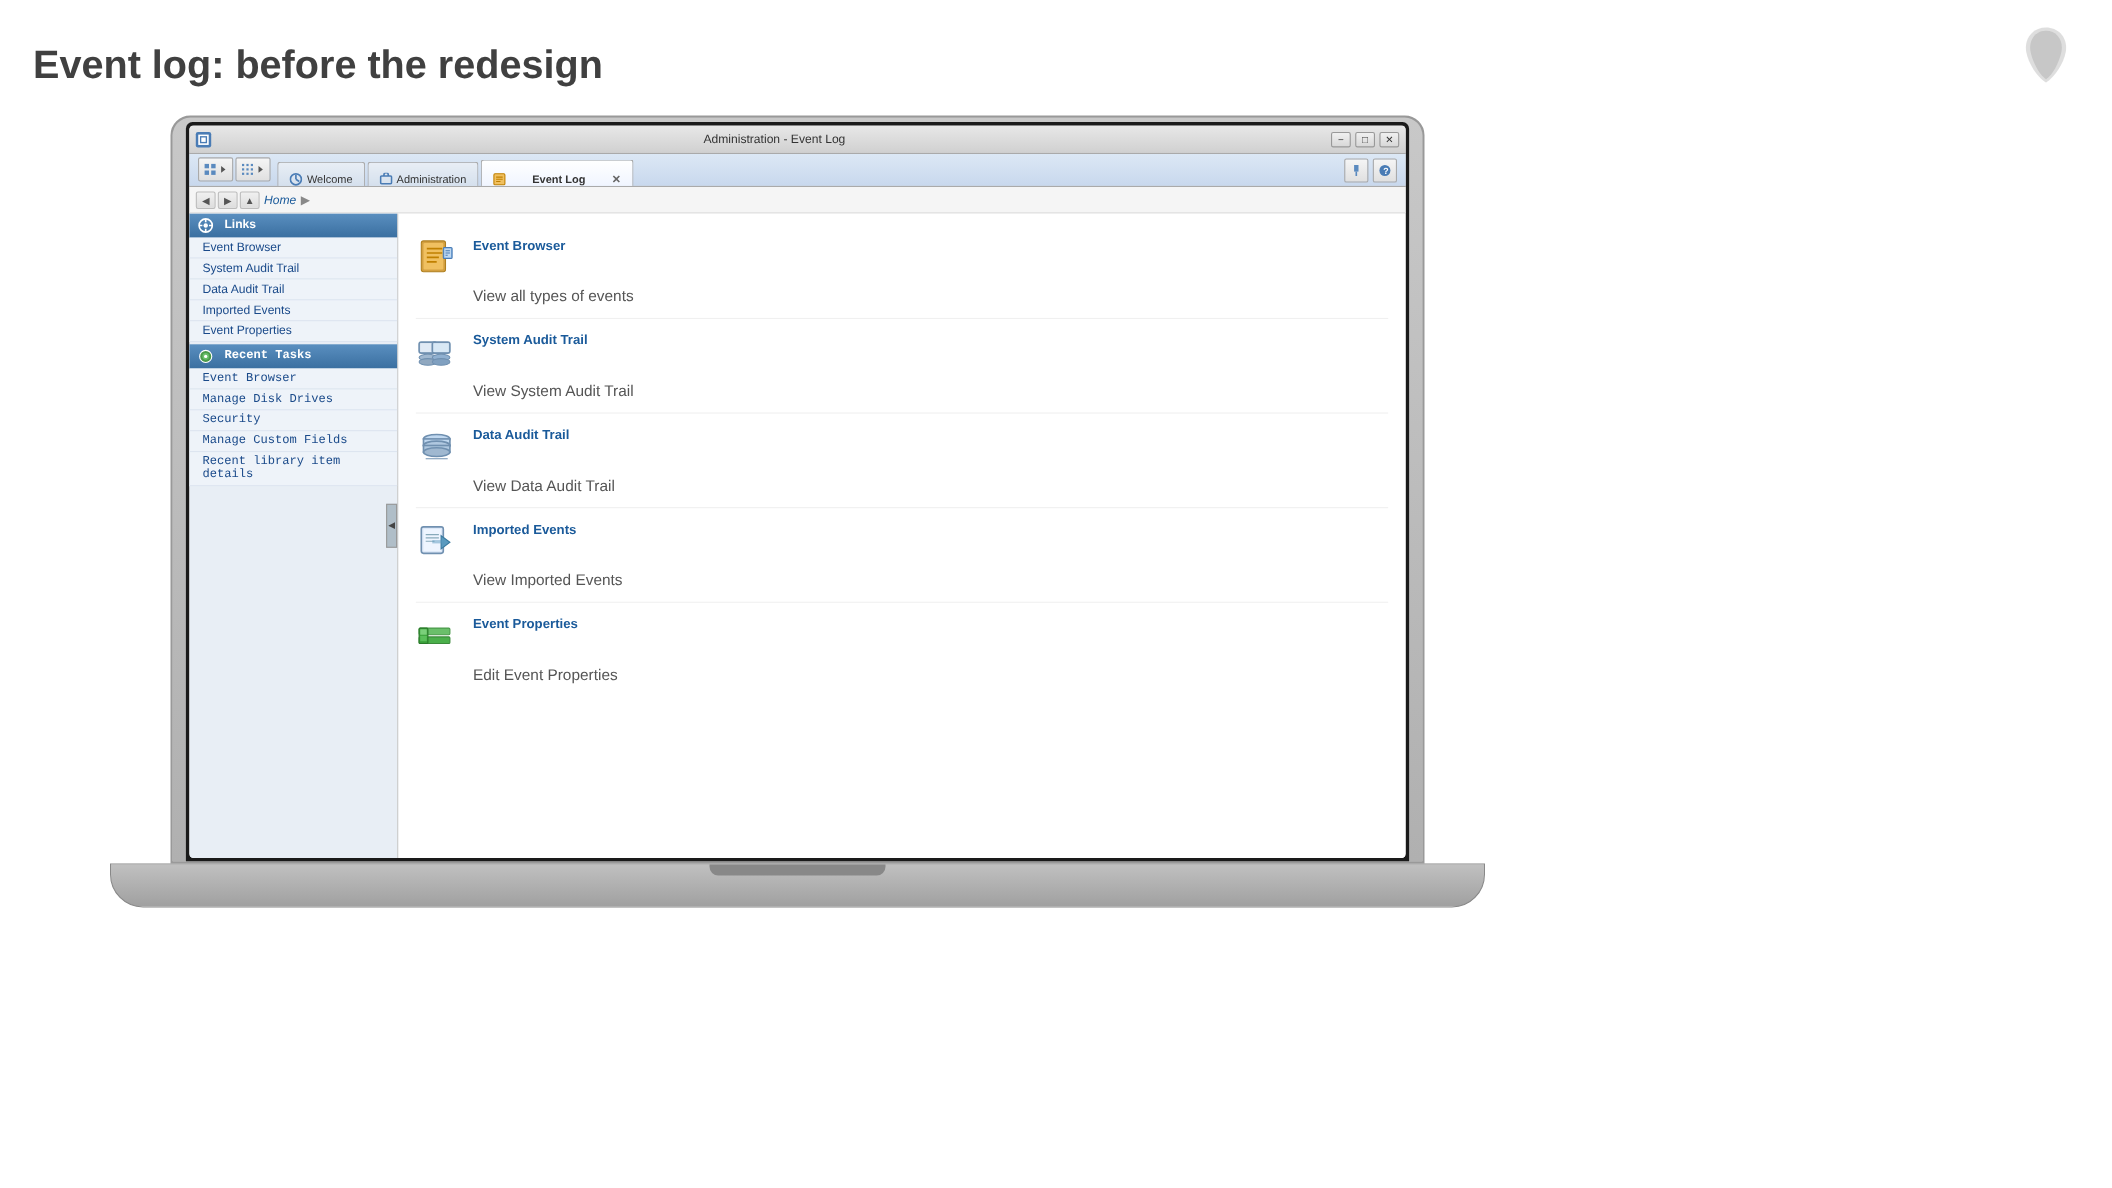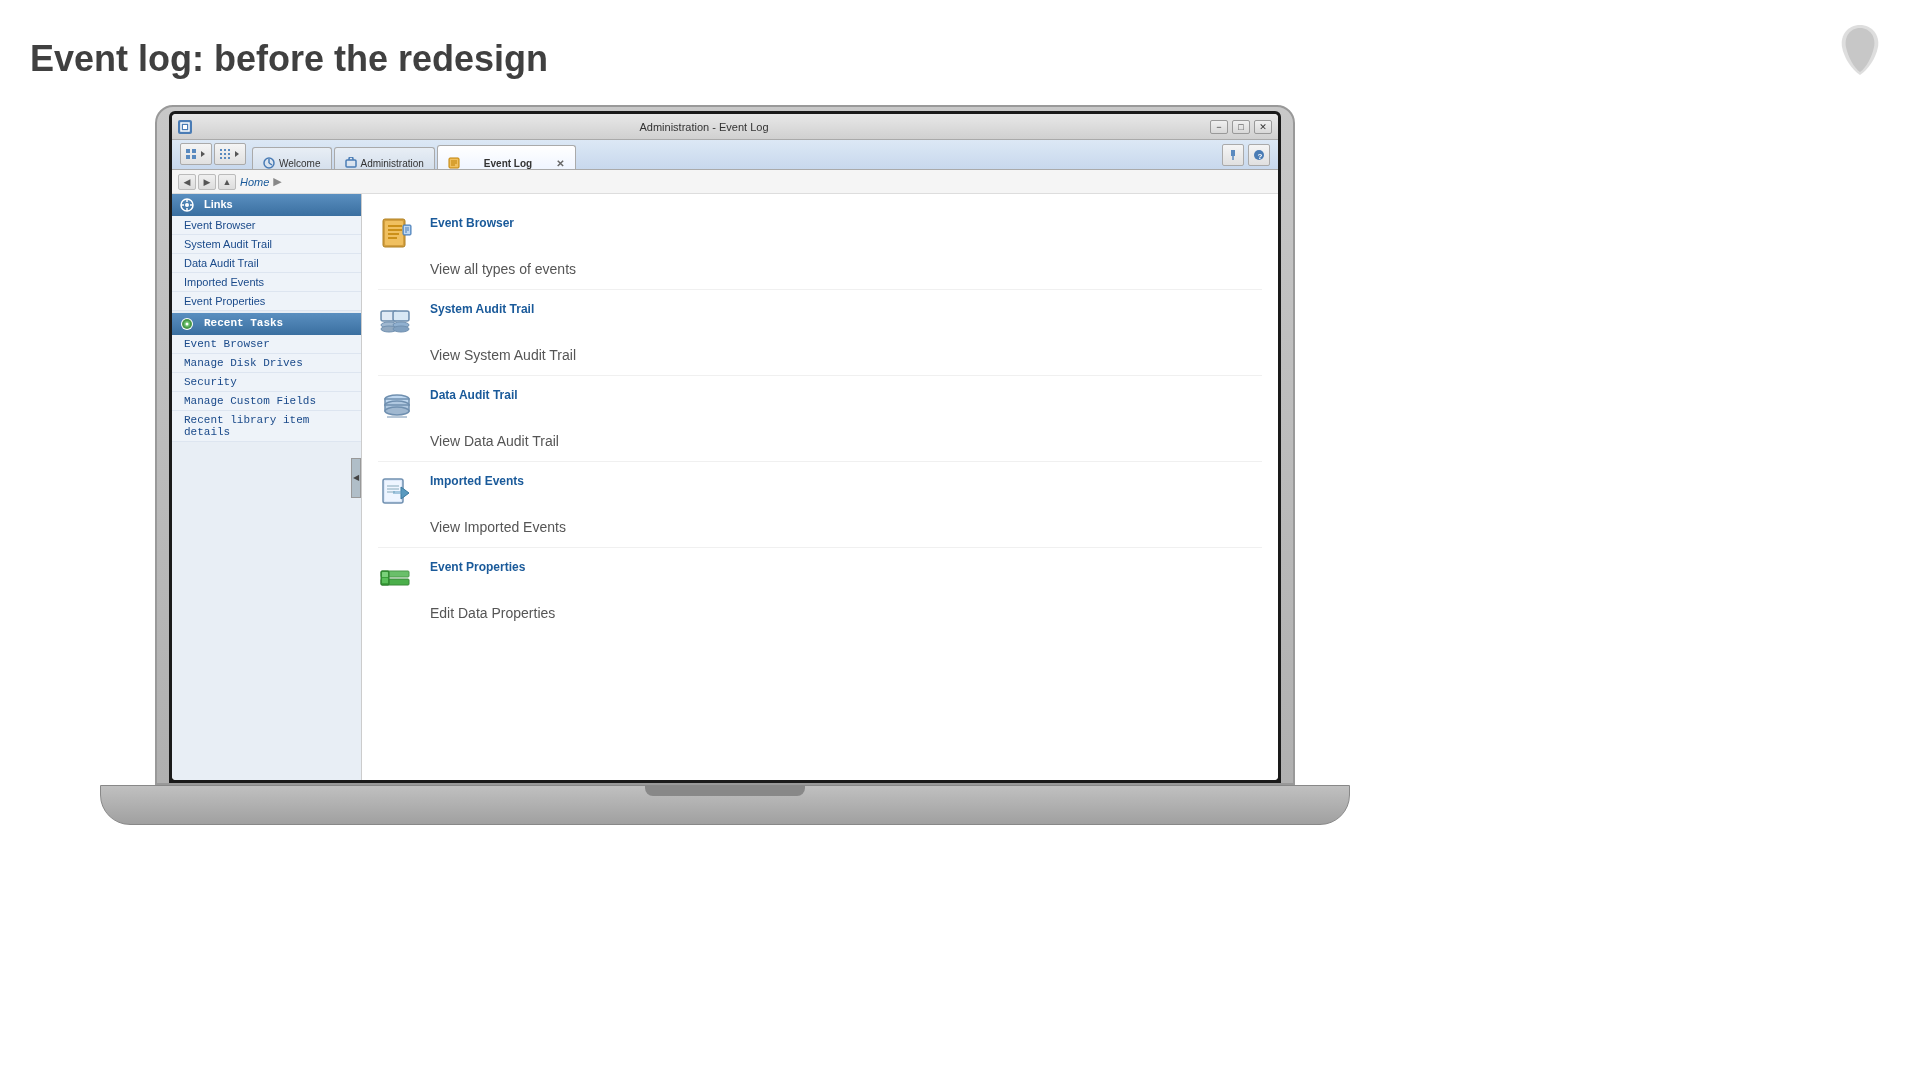--- a/index.html
+++ b/index.html
@@ -611,21 +611,21 @@
                 <svg width="36" height="36" viewBox="0 0 36 36">
                   <rect x="2" y="10" width="28" height="6" rx="1" fill="#6abf6a" stroke="#4a9a4a" stroke-width="1"></rect>
                   <rect x="2" y="18" width="28" height="6" rx="1" fill="#4aaf4a" stroke="#3a8a3a" stroke-width="1"></rect>
                   <rect x="2" y="10" width="8" height="14" rx="1" fill="#3a9f3a" stroke="#2a7a2a" stroke-width="1"></rect>
                   <rect x="3" y="11" width="6" height="5" rx="0.5" fill="#7ad07a"></rect>
                   <rect x="3" y="17" width="6" height="5" rx="0.5" fill="#5abf5a"></rect>
                 </svg>
               </div>
               <div class="content-item-text">
                 <span class="content-item-title">Event Properties</span>
-                <span class="content-item-desc">Edit Data Properties</span>
+                <span class="content-item-desc">Edit Event Properties</span>
               </div>
             </div>
 
           </div>
         </div>
       </div>
 
     </div>
   </div>
 </div>

